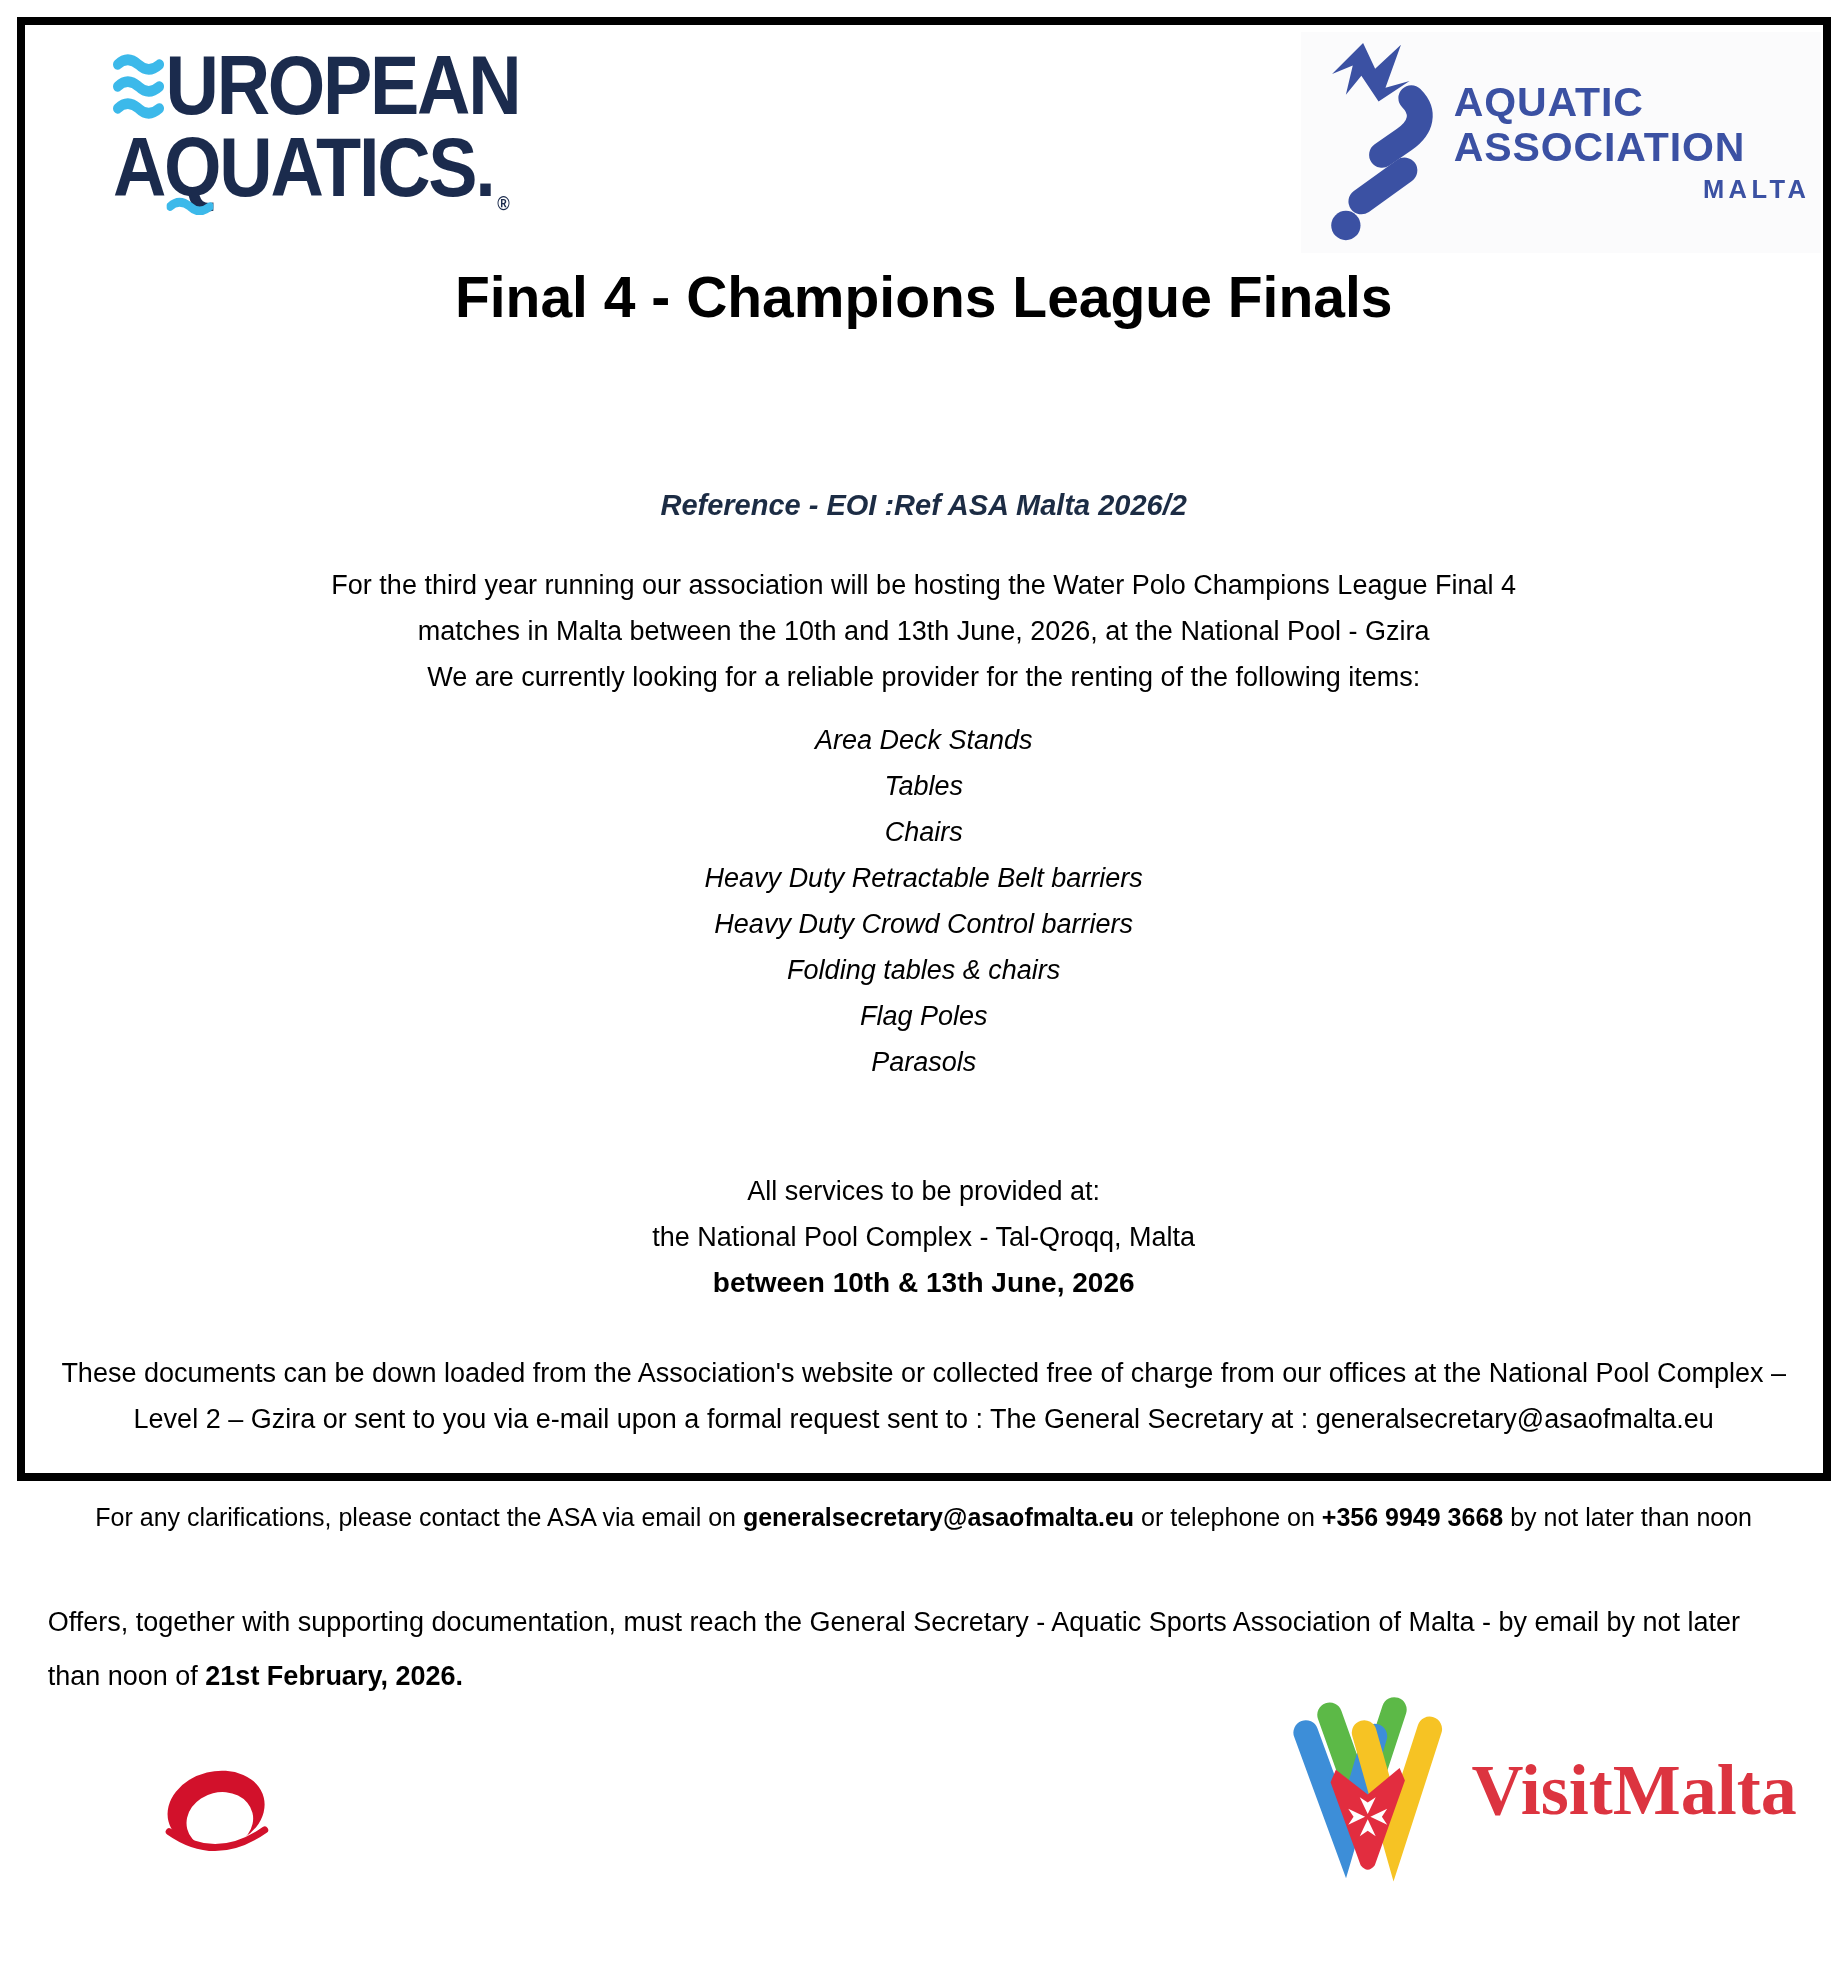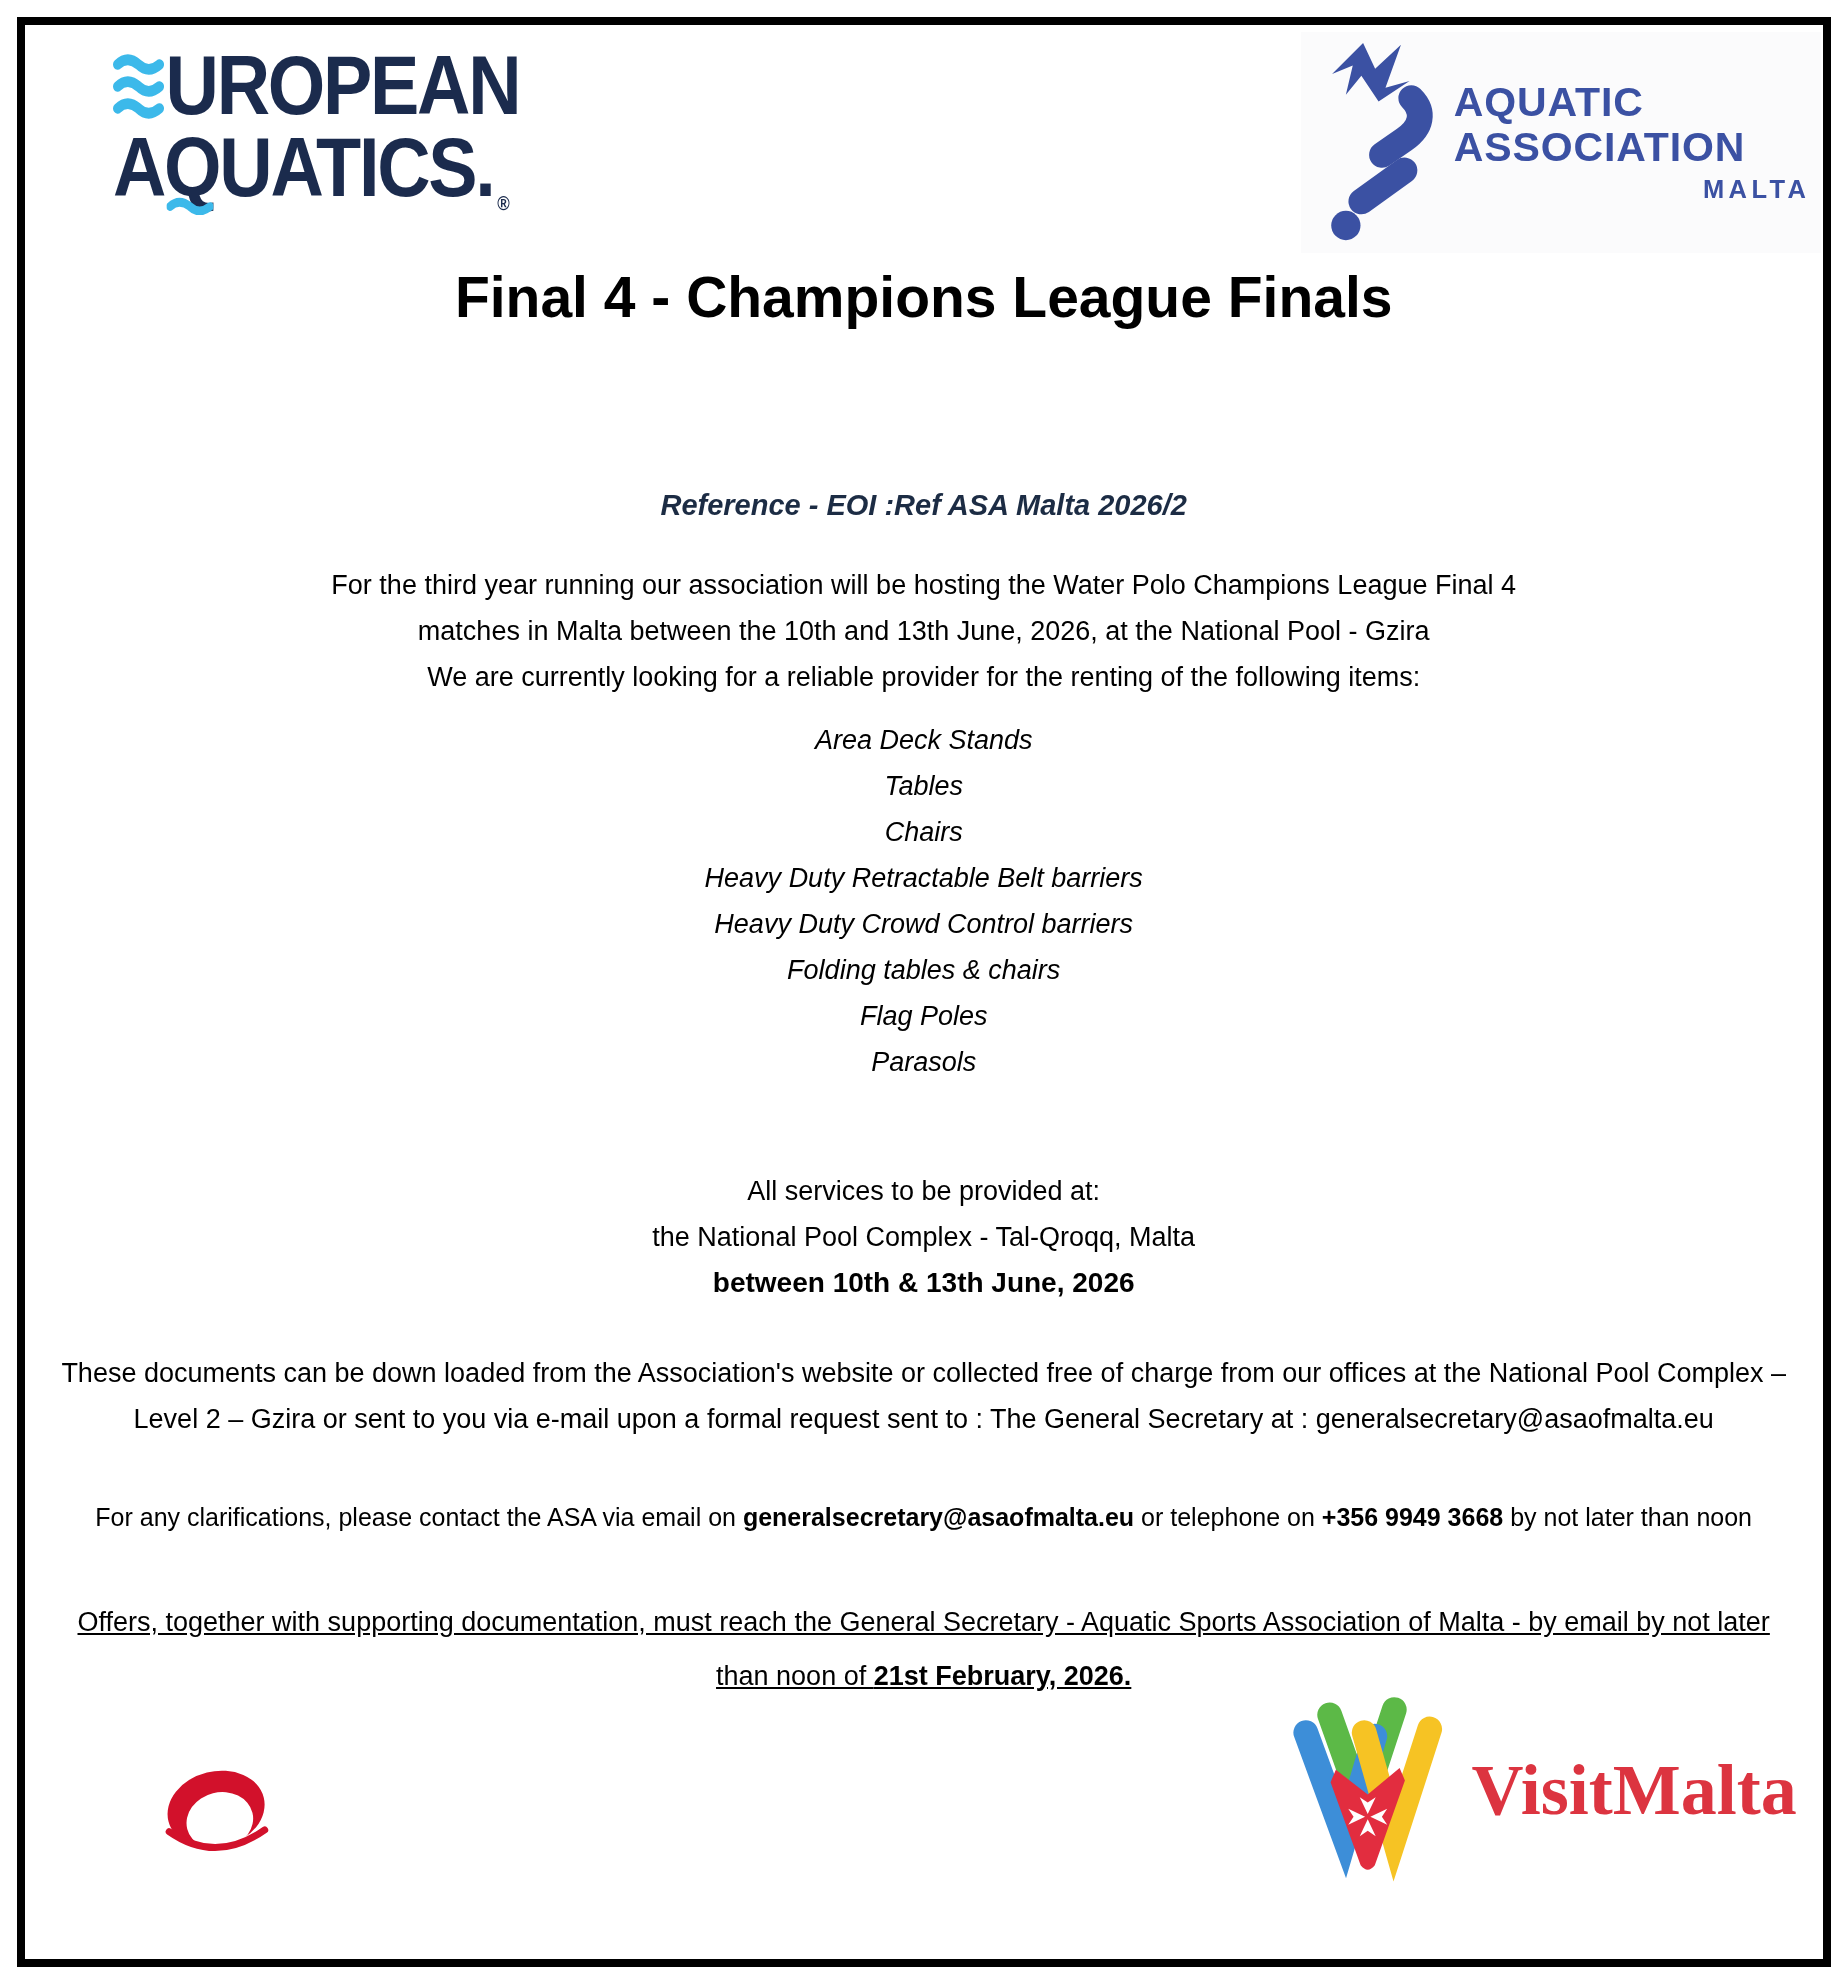--- a/index.html
+++ b/index.html
@@ -5,21 +5,21 @@
   * { margin:0; padding:0; box-sizing:border-box; }
   html, body { width:1847px; height:1979px; background:#ffffff; }
   body {
     position:relative;
     font-family:"Liberation Sans","DejaVu Sans",sans-serif;
     color:#000;
     overflow:hidden;
   }
   .page {
     position:absolute; left:16.7px; top:16.7px;
-    width:1814px; height:1950px;
+    width:1814px; height:1464px;
     border:8px solid #000;
     background:#fff;
     padding-left:8px;
   }
   .abs { position:absolute; }
   .centerband { left:0; right:0; text-align:center; }
 
   
   .ea-logo {
     left:88px; top:19.3px;
@@ -48,21 +48,21 @@
   .title      { top:239px; font-size:57px; font-weight:700; }
   .subtitle   { top:413px; font-size:36px; font-weight:700; }
   .reference  { top:464px; font-size:29px; font-weight:700; font-style:italic; color:#1c2c44; }
   .intro      { top:504px; font-size:27px; line-height:46px;margin-top:33px; }
   .items      { top:692px; font-size:27px; line-height:46px; font-style:italic; }
   .services   { top:1143px; font-size:27px; line-height:46px; }
   .services .svc-bold { font-weight:700; font-size:28px; }
   .documents  { top:1325px; left:26px; right:26px; text-align:center; font-size:27px; line-height:46px; }
   .clarif     { top:1475px; left:3.5px; right:3.5px; text-align:center; font-size:25px; line-height:35px; white-space:nowrap; }
   .clarif b, .offers b { font-weight:700; }
-  .offers     { top:1570px; left:23px; right:23px; text-align:center; font-size:27px; line-height:54px;text-decoration:underline; }
+  .offers     { top:1570px; left:23px; right:23px; font-size:27px; line-height:54px; }
 
   
   .sportmalta { left:132px; top:1736px; display:flex; align-items:center; gap:17.6px; }
   .sm-icon svg { width:119px; height:112px; display:block; }
   .sm-text { font-size:50px; letter-spacing:-0.9px; color:#d2112b; white-space:nowrap; }
   .sm-text .sm-bold { font-weight:800; }
   .sm-text .sm-reg  { font-weight:400; }
 
   
   .visitmalta { right:26px; top:1666px; display:flex; align-items:center; gap:13px; }

